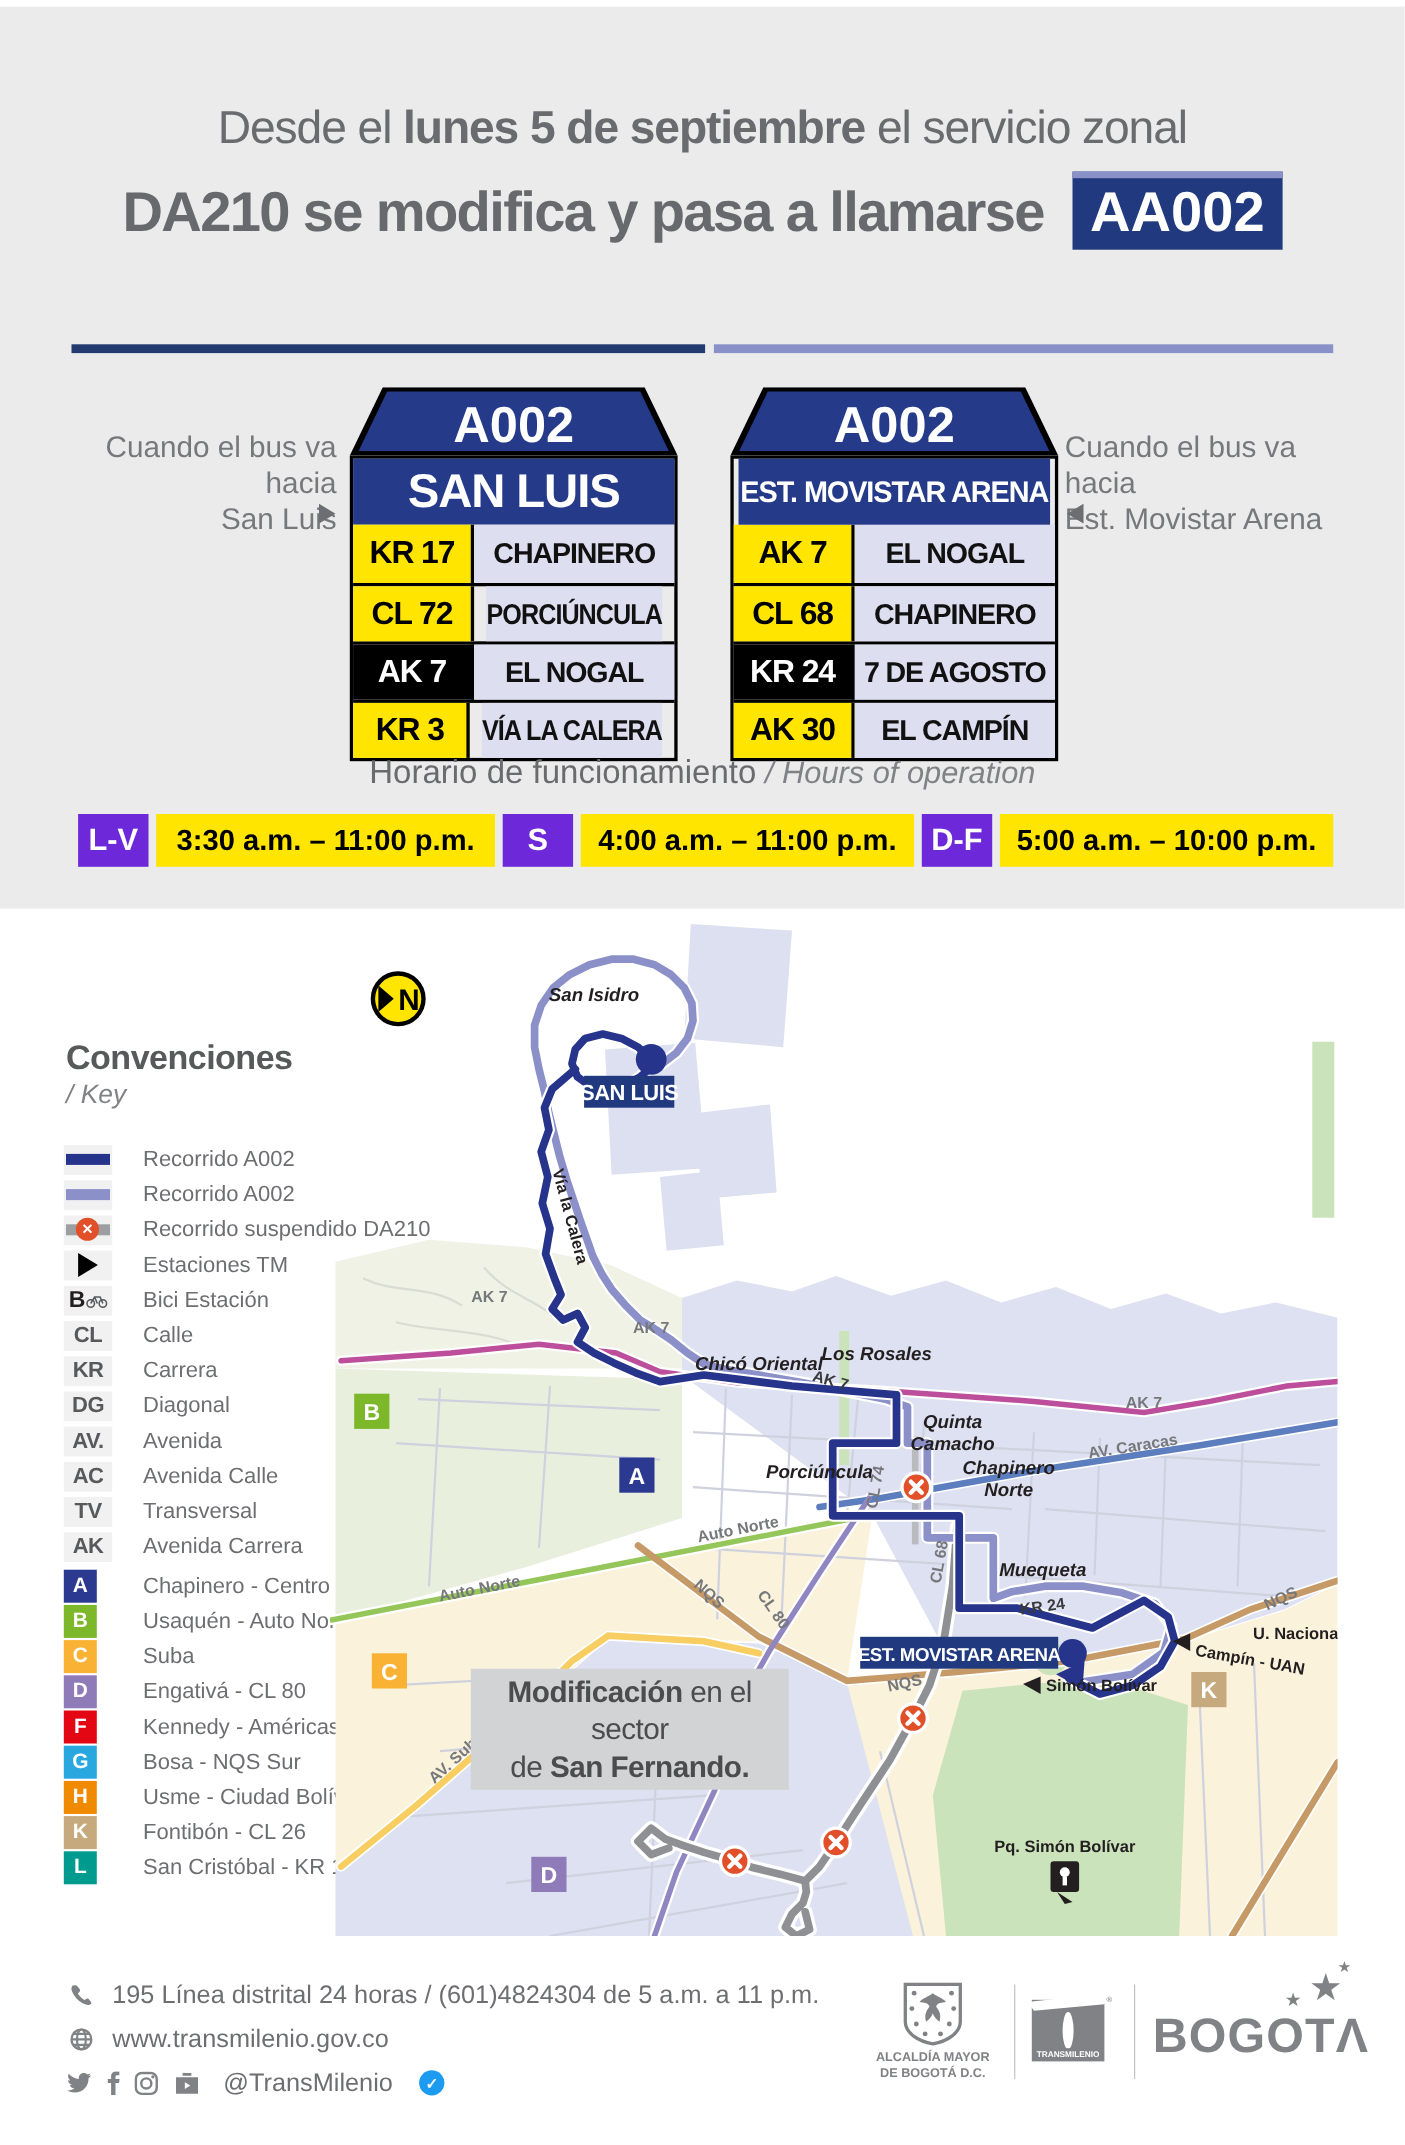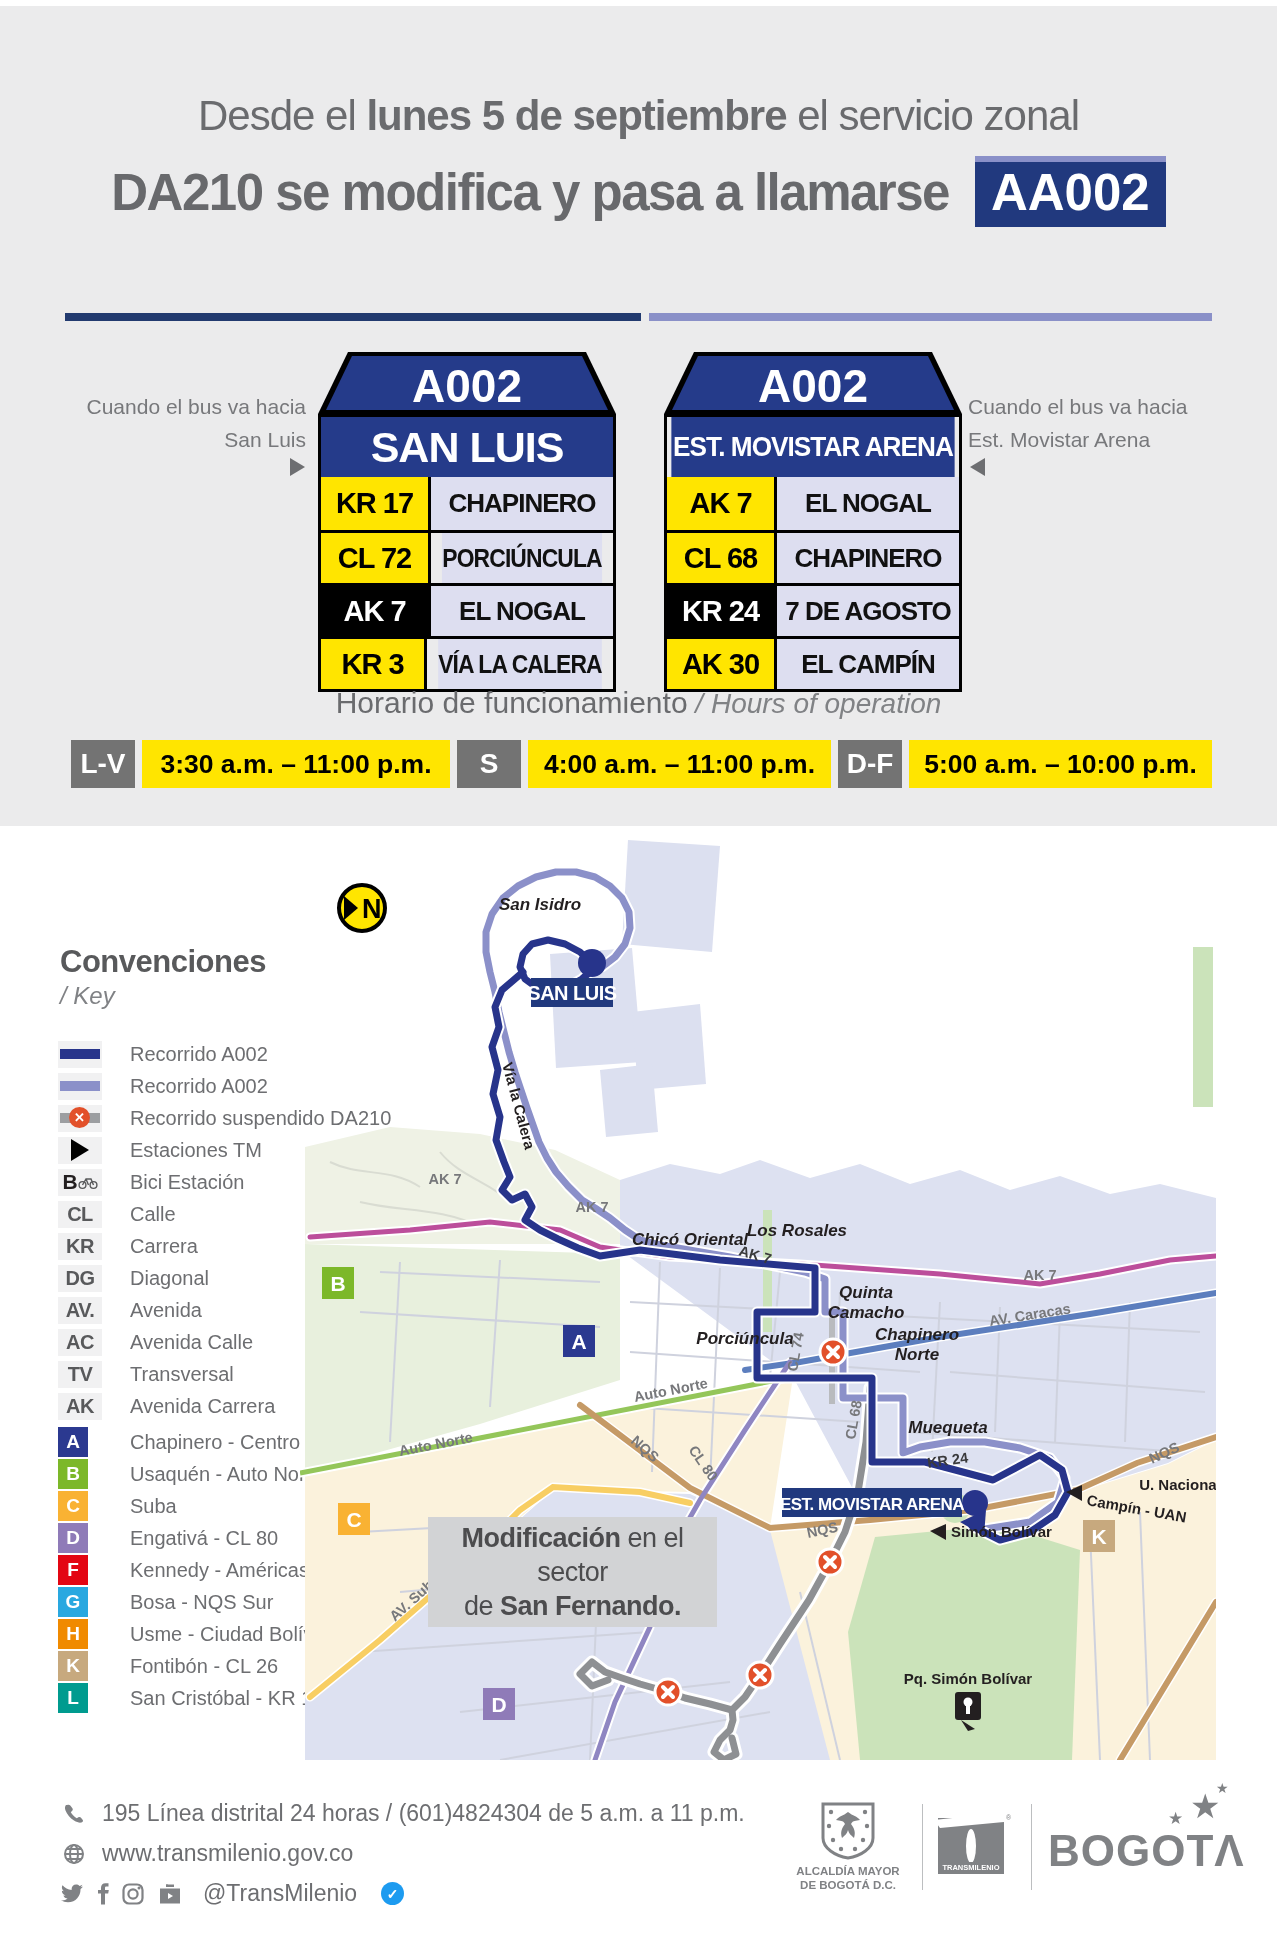--- a/index.html
+++ b/index.html
@@ -14,21 +14,21 @@
     font-size:42px; color:#6A6B6E; letter-spacing:-1px; }
   .headline1 b { font-weight:bold; }
   .headline2 { position:absolute; left:0; top:156px; width:1277px; text-align:center;
     font-size:51px; font-weight:bold; color:#68696C; letter-spacing:-1.5px; }
   .badge-new { display:inline-block; background:#21397E; color:#fff; padding:1px 16px 5px 16px;
     border-top:6px solid #8A90C8; margin-left:26px; letter-spacing:0; }
 
   .divider-left  { position:absolute; left:65px;  top:313px; width:576px; height:8px; background:#223A6F; }
   .divider-right { position:absolute; left:649px; top:313px; width:563px; height:8px; background:#8A90C8; }
 
-  .dir-label { position:absolute; font-size:21px; line-height:33px; color:#77787B; }
+  .dir-label { position:absolute; font-size:27px; line-height:33px; color:#77787B; }
   .dir-left  { left:40px;  top:390px; width:266px; text-align:right; }
   .dir-right { left:968px; top:390px; width:280px; text-align:left; }
   .tri-right { position:absolute; left:290px; top:458px; width:0; height:0;
     border-top:9px solid transparent; border-bottom:9px solid transparent; border-left:15px solid #6D6E71; }
   .tri-left  { position:absolute; left:970px; top:458px; width:0; height:0;
     border-top:9px solid transparent; border-bottom:9px solid transparent; border-right:15px solid #6D6E71; }
 
   
   .sign { position:absolute; width:298px; }
   .sign-1 { left:318px; top:352px; }
@@ -45,21 +45,21 @@
   .code-yellow { background:#FFE500; color:#000; }
   .code-black  { background:#000; color:#fff; }
   .stop-name { flex:1; background:#DDDEF0; color:#111; display:flex; align-items:center; justify-content:center;
     font-weight:bold; font-size:26px; letter-spacing:-1px; white-space:nowrap; }
   .squeeze { transform:scaleX(.88); }
 
   
   .hours-title { position:absolute; left:0; top:686px; width:1277px; text-align:center; font-size:30px; color:#6A6B6E; }
   .hours-title i { font-size:28px; color:#808285; }
   .hours-bar { position:absolute; left:71px; top:740px; width:1143px; height:48px; display:flex; gap:7px; }
-  .chip { background:#737373; color:#fff; font-weight:bold; font-size:28px; display:flex; align-items:center; justify-content:center; }
+  .chip { background:#6d28d9; color:#fff; font-weight:bold; font-size:28px; display:flex; align-items:center; justify-content:center; }
   .chip-days { width:64px; }
   .chip-time { background:#FFE500; color:#000; font-weight:bold; font-size:26.5px; display:flex; align-items:center; justify-content:center; }
   .t1 { width:308px; } .t2 { width:303px; } .t3 { width:303px; }
 
   
   .legend-title { position:absolute; left:60px; top:944px; font-size:31px; font-weight:bold; color:#58595B; letter-spacing:-0.5px; }
   .legend-sub { position:absolute; left:60px; top:982px; font-size:24px; font-style:italic; color:#808285; }
   .legend-row { position:absolute; left:58px; height:28px; display:flex; align-items:center; }
   .legend-chipbox { width:44px; height:27px; background:#F1F1F2; display:flex; align-items:center; justify-content:center; flex:none; }
   .legend-label { position:absolute; left:48px; width:230px; font-size:20px; color:#6D6E71; white-space:nowrap; }

